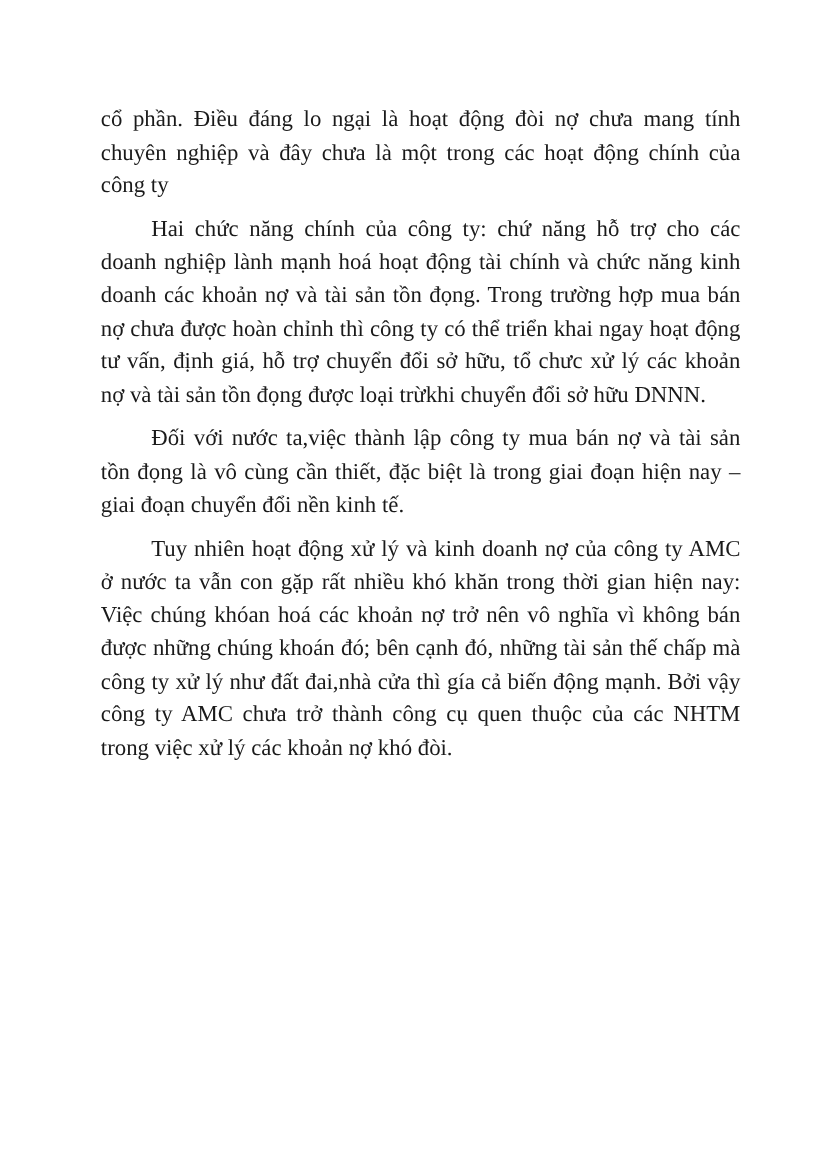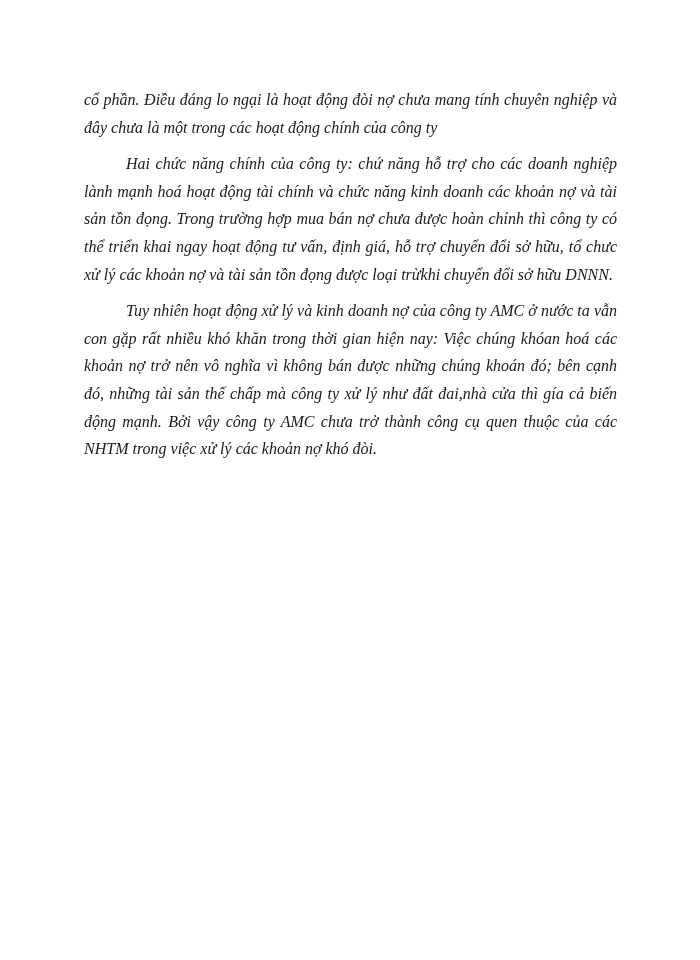--- a/index.html
+++ b/index.html
@@ -21,38 +21,38 @@
       top: 0;
       width: 700px;
       height: 960px;
       background: #ffffff;
     }
     .body-text {
       position: absolute;
       left: 84px;
       top: 86px;
       width: 533px;
-      font-size: 16px;
+      font-size: 19px;
       line-height: 27.6px;
       text-align: justify;
-      font-style: italic;
     }
     .para {
       margin: 0 0 9px 0;
       text-align: justify;
     }
     .para.indent {
       text-indent: 42px;
     }
     .para.continuation {
       text-indent: 0;
     }
   </style>
 </head>
 <body>
 
 <div class="page">
   <div class="body-text">
     <p class="para continuation">cổ phần. Điều đáng lo ngại là hoạt động đòi nợ chưa mang tính chuyên nghiệp và đây chưa là một trong các hoạt động chính của công ty</p>
     <p class="para indent">Hai chức năng chính của công ty: chứ năng hỗ trợ cho các doanh nghiệp lành mạnh hoá hoạt động tài chính và chức năng kinh doanh các khoản nợ và tài sản tồn đọng. Trong trường hợp mua bán nợ chưa được hoàn chỉnh thì công ty  có thể triển khai ngay hoạt động tư vấn, định giá, hỗ trợ chuyển đổi sở hữu, tổ chưc xử lý các khoản nợ và tài sản tồn đọng được loại trừkhi chuyển đổi sở hữu DNNN.</p>
+    <p class="para indent">Đối với nước ta,việc thành lập công ty mua bán nợ và tài sản tồn đọng là vô cùng cần thiết, đặc biệt là trong giai đoạn hiện nay – giai đoạn chuyển đổi nền kinh tế.</p>
     <p class="para indent">Tuy nhiên hoạt động xử lý và kinh doanh nợ của công ty AMC ở nước ta vẫn con gặp rất nhiều khó khăn trong thời gian hiện nay: Việc chúng khóan hoá các khoản nợ trở nên vô nghĩa vì không bán được những chúng khoán đó; bên cạnh đó, những tài sản thế chấp mà công ty xử lý như đất đai,nhà cửa thì gía cả biến động mạnh. Bởi vậy công ty AMC chưa trở thành công cụ quen thuộc của các NHTM trong việc xử lý các khoản nợ khó đòi.</p>
   </div>
 </div>
 
 </body></html>

